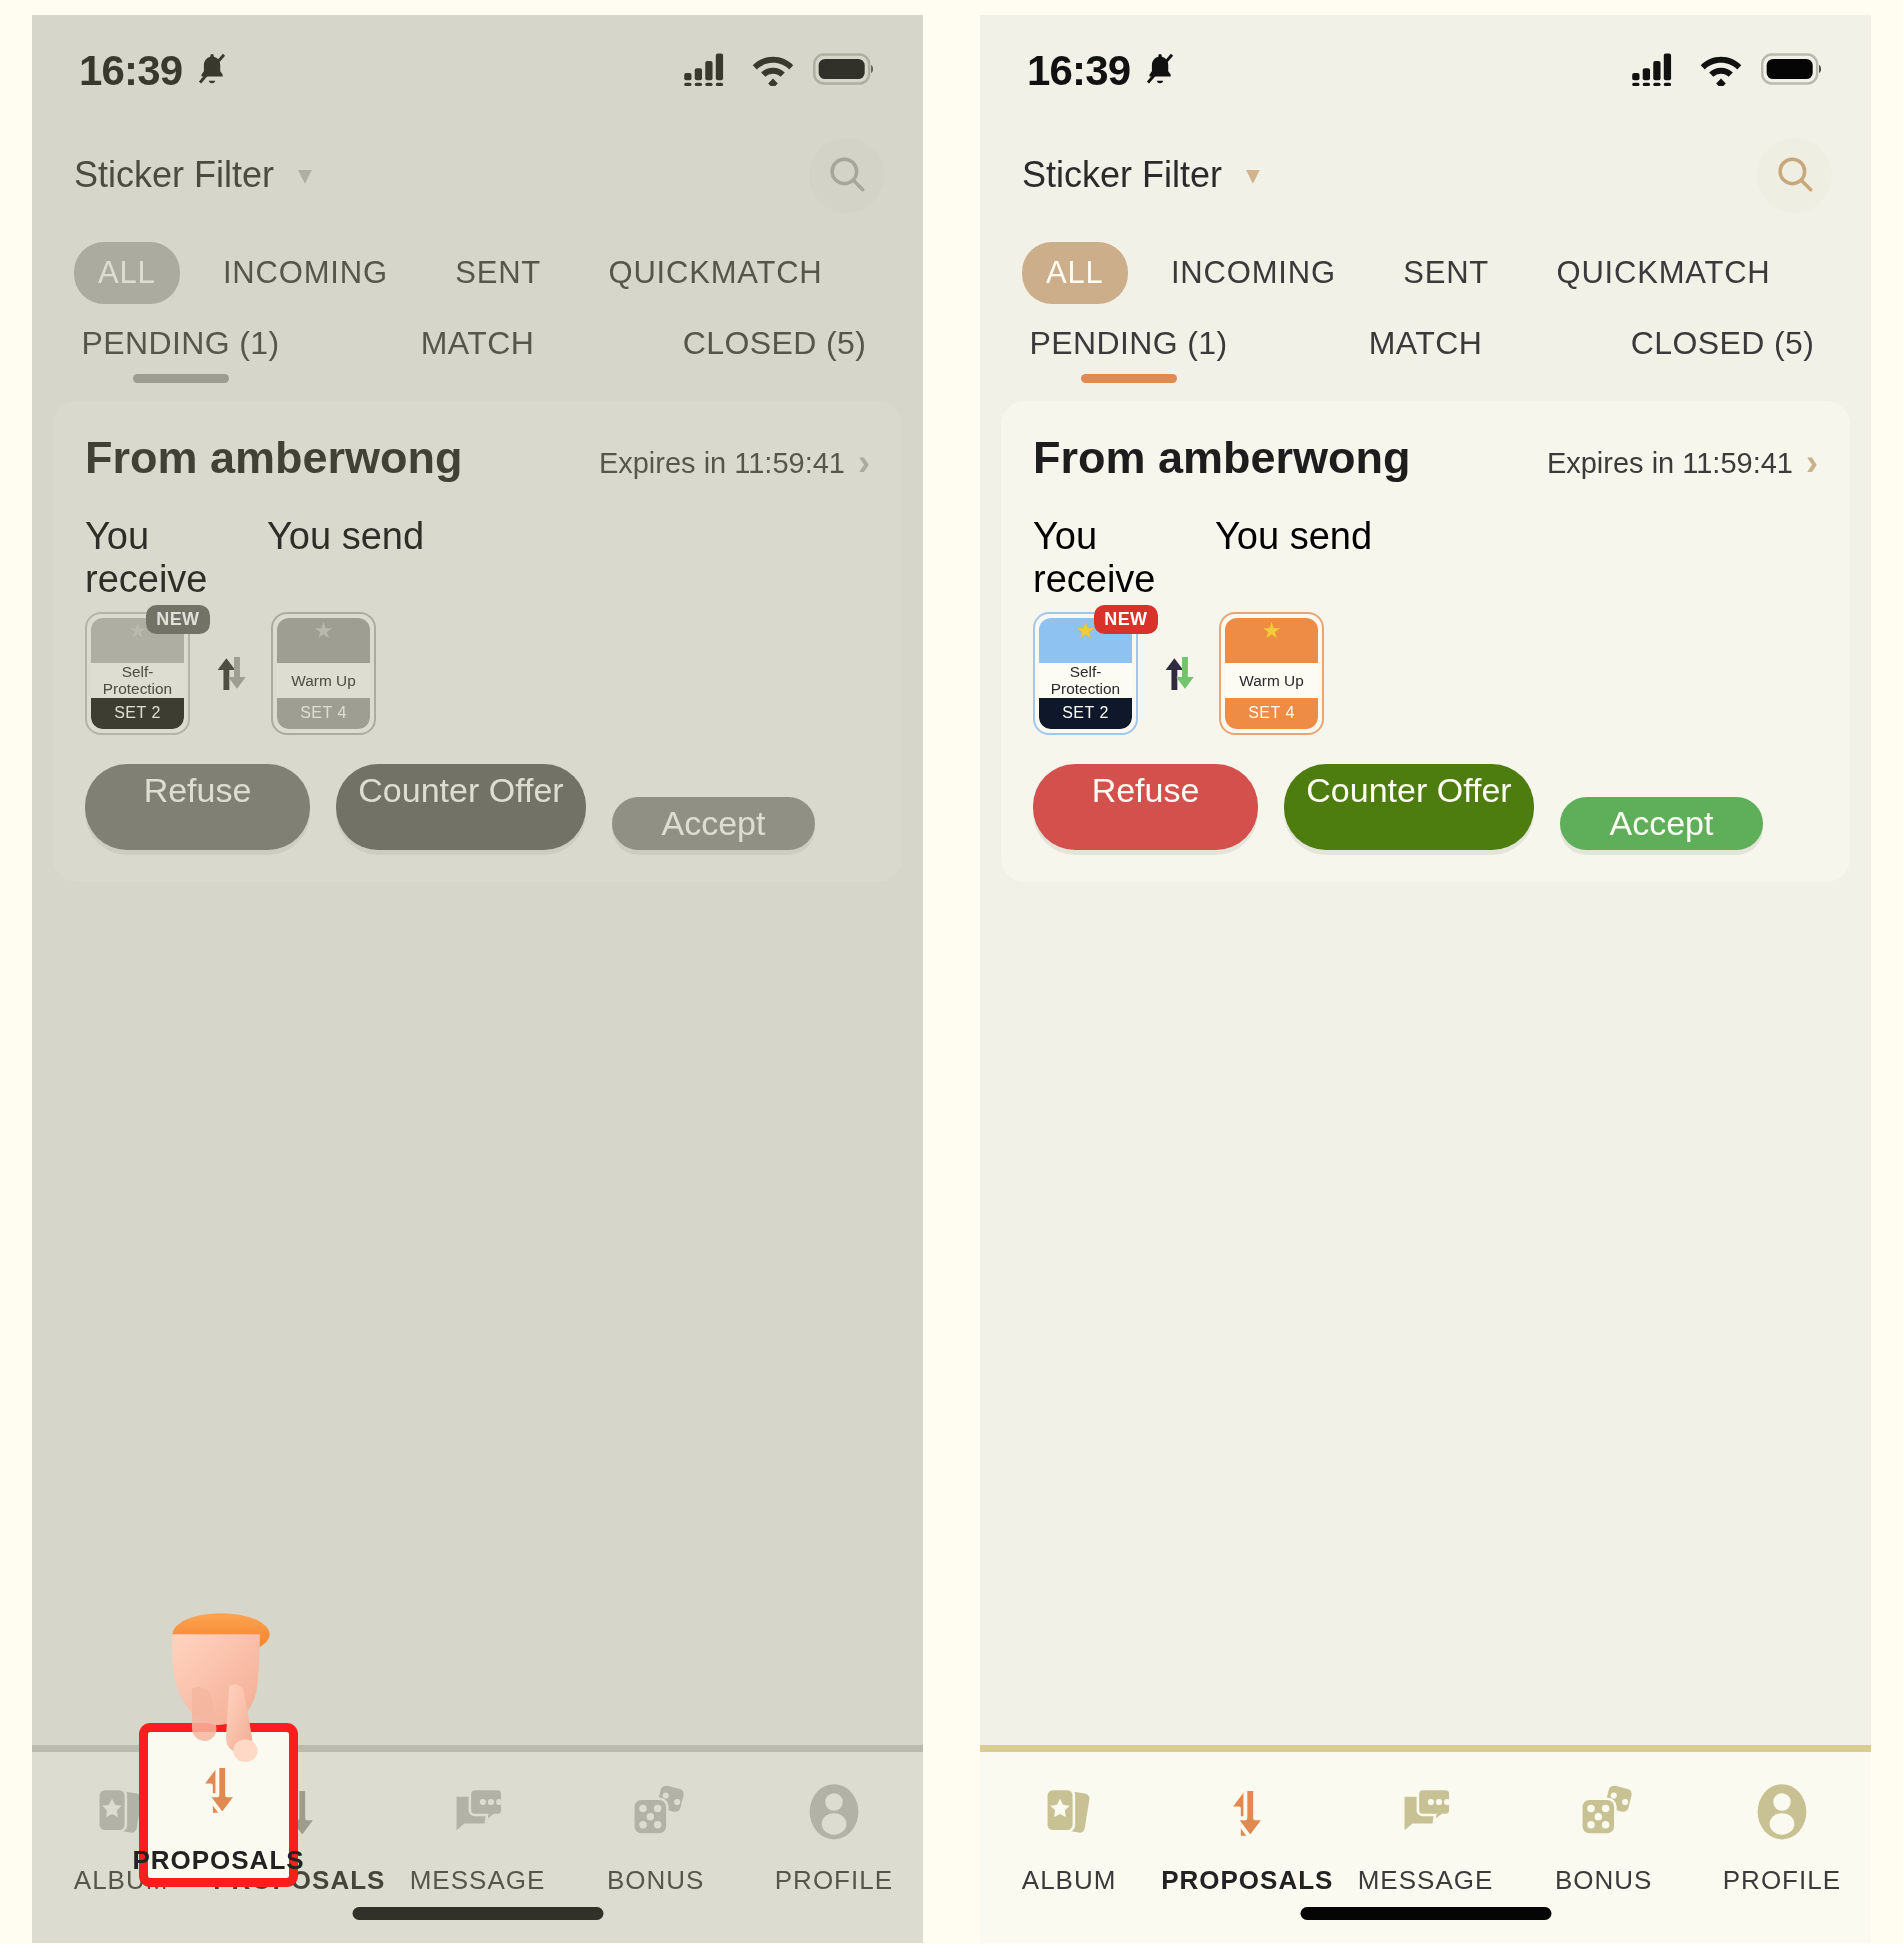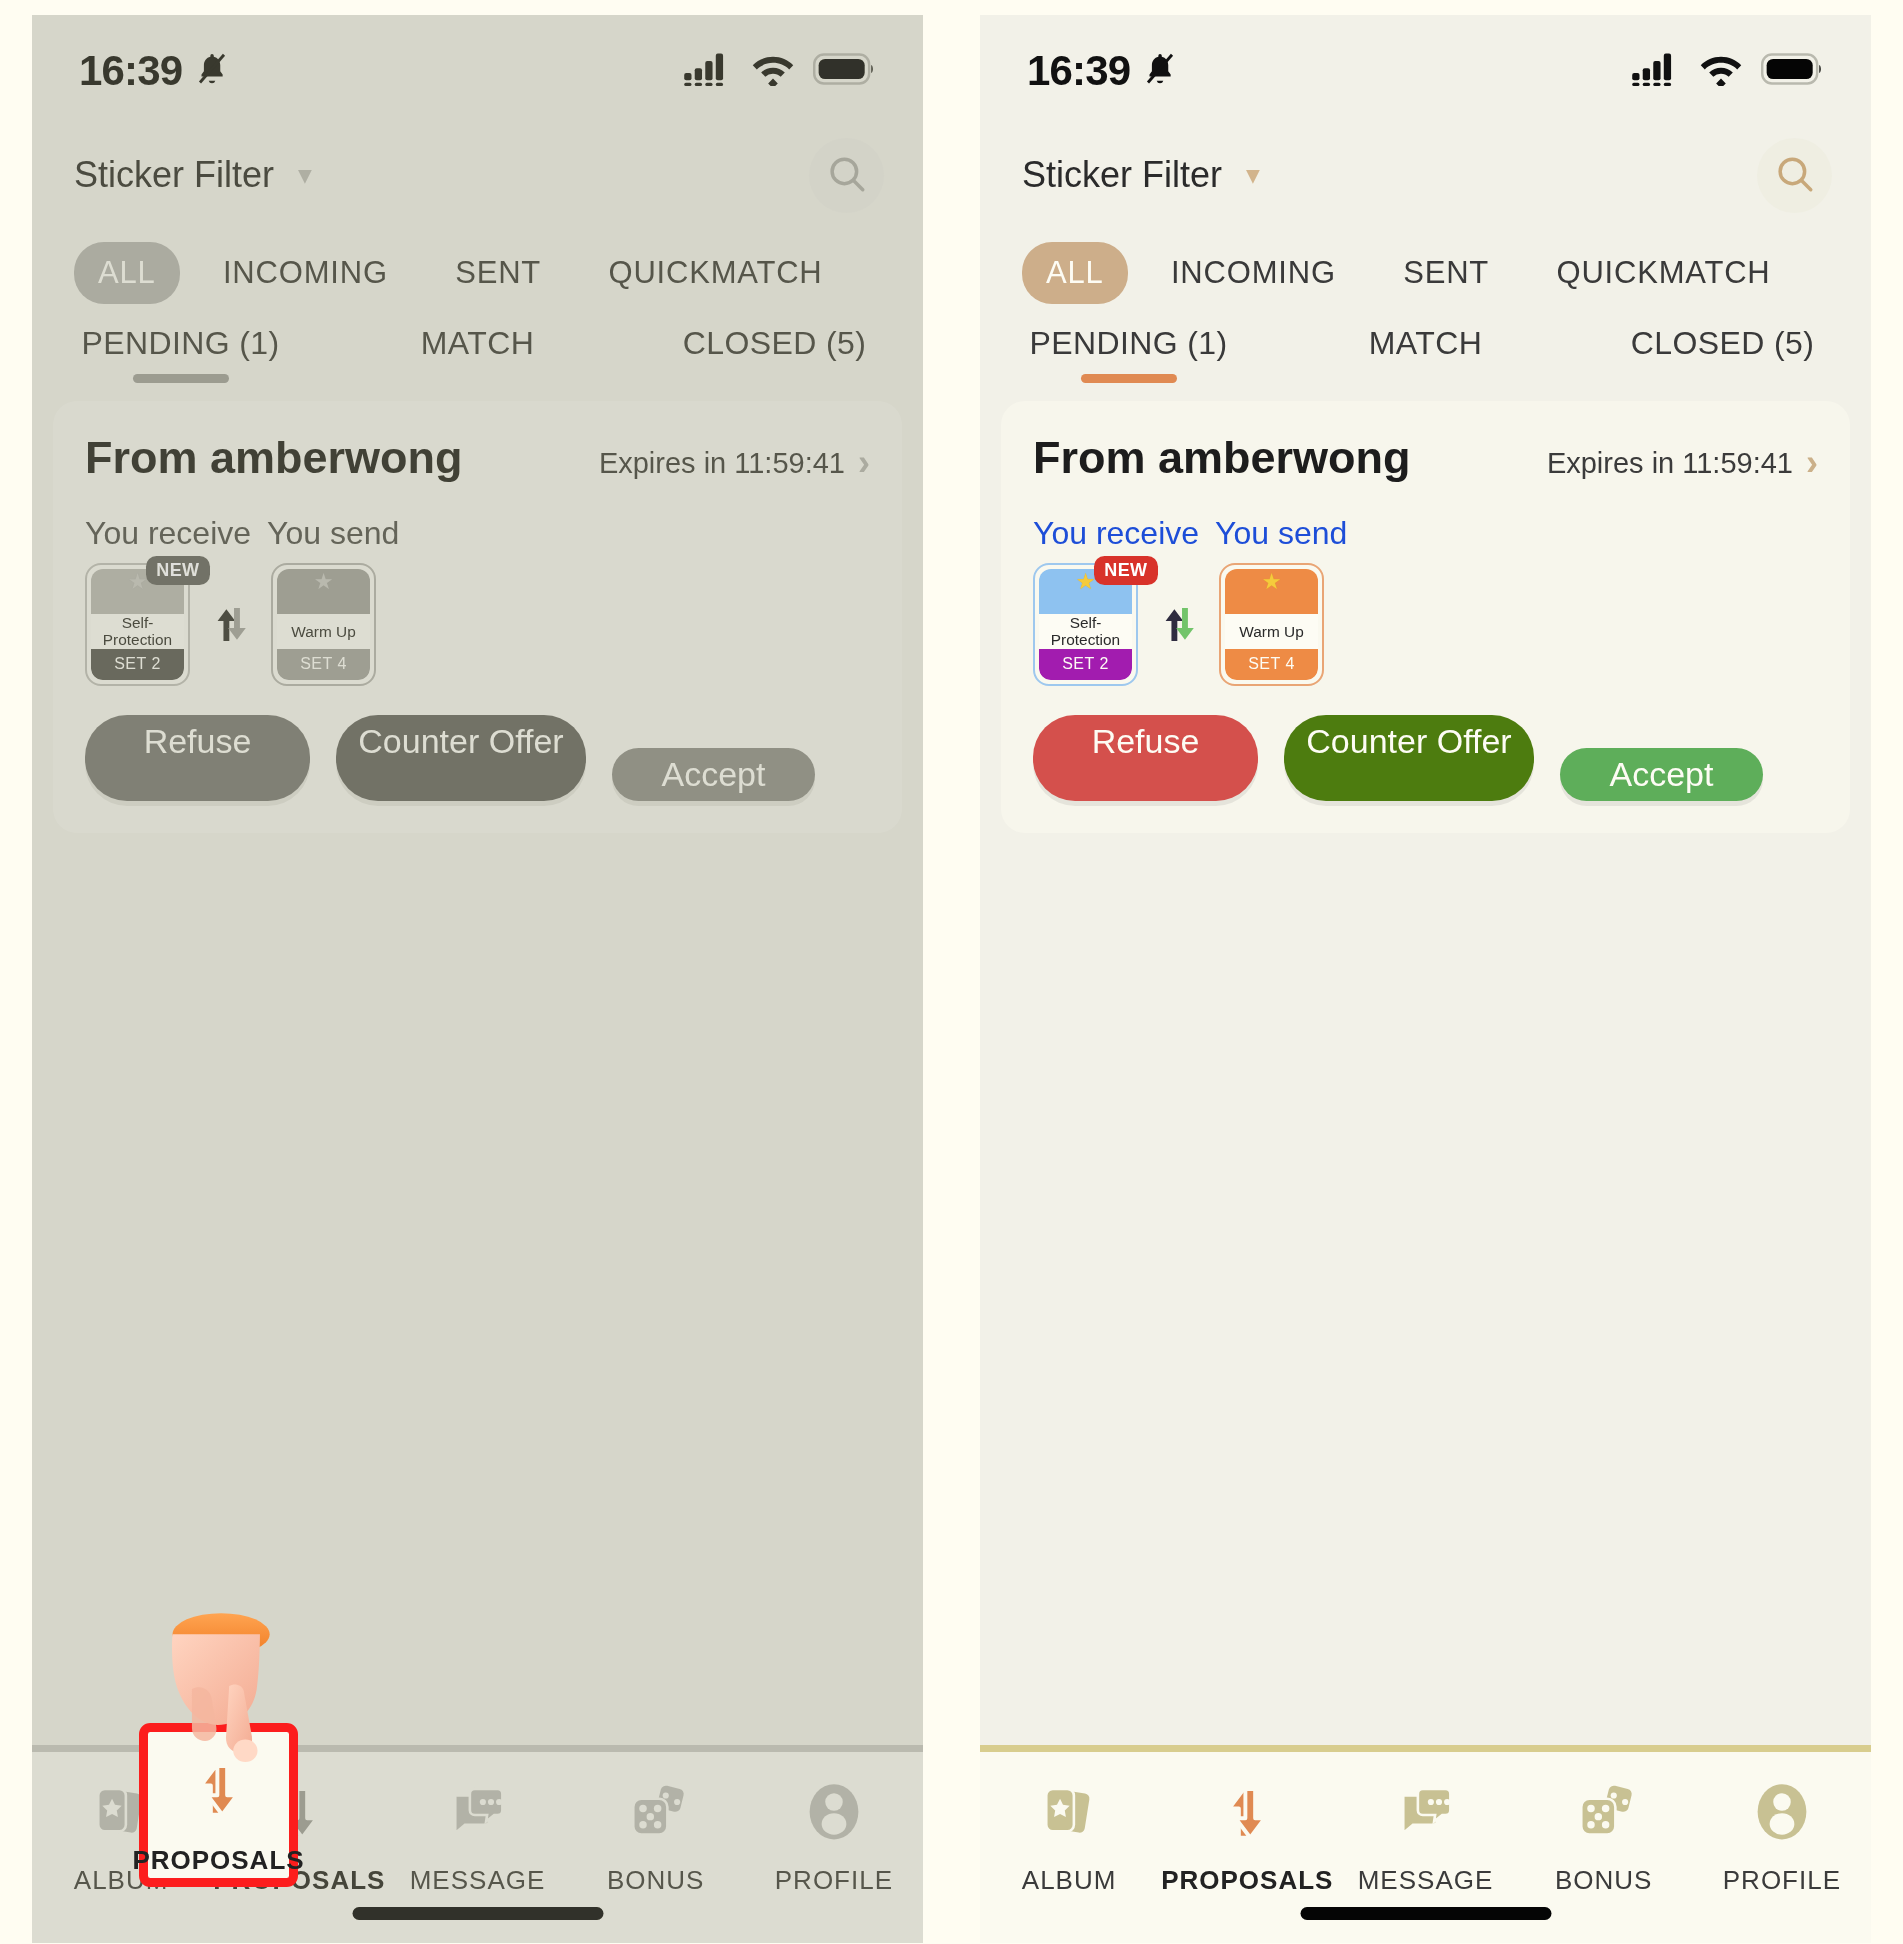--- a/index.html
+++ b/index.html
@@ -85,21 +85,21 @@
     background: #f7f6ec; border-radius: 24px;
     padding: 31px 32px 32px 32px;
   }
   .prop-head { display: flex; align-items: baseline; justify-content: space-between; }
   .prop-title { font-size: 45px; font-weight: 700; color: #1d1d1d; }
   .prop-exp { display: flex; align-items: center; gap: 13px; }
   .prop-exp-text { font-size: 29px; color: #3b3b3b; }
   .chev-right { color: #cbb089; font-size: 36px; font-weight: 700; line-height: 1; }
 
   .labels { display: flex; margin-top: 31px; }
-  .lbl { font-size: 32px; color: #1d4ed8; }
+  .lbl { font-size: 38px; color: #000000; }
   .lbl-recv { width: 182px; }
 
   .stickers { display: flex; align-items: center; margin-top: 11.3px; }
   .sticker {
     position: relative; width: 105px; height: 123px;
     border-radius: 16px; padding: 4px;
     background: #faf9ef;
   }
   .sticker.blue { border: 2.4px solid #9ec8ee; }
   .sticker.orange { border: 2.4px solid #e9a575; }
@@ -114,21 +114,21 @@
   .s-mid {
     flex: 1; display: flex; align-items: center; justify-content: center;
     text-align: center; font-size: 15.4px; color: #2a2a2a; line-height: 1.12;
     padding: 0 3.2px;
   }
   .s-bot {
     height: 31px; display: flex; align-items: center; justify-content: center;
     font-size: 16px; color: #fdfcf4; letter-spacing: 0.5px;
     border-radius: 0 0 11.3px 11.3px;
   }
-  .sticker.blue .s-bot { background: #a21caf; }
+  .sticker.blue .s-bot { background: #0f172a; }
   .sticker.orange .s-bot { background: #ee8b45; }
   .star {
     position: absolute; top: 2.4px; left: 50%; transform: translateX(-50%);
     font-size: 22px; line-height: 1; color: #f5cb3c;
     text-shadow: 0 0 0.8px #d9a520;
   }
   .newbadge {
     position: absolute; top: -9px; right: -22px;
     background: #d8322a; color: #fff; font-size: 18px; font-weight: 700;
     padding: 4px 10.5px; border-radius: 10.5px; letter-spacing: 0.4px;

